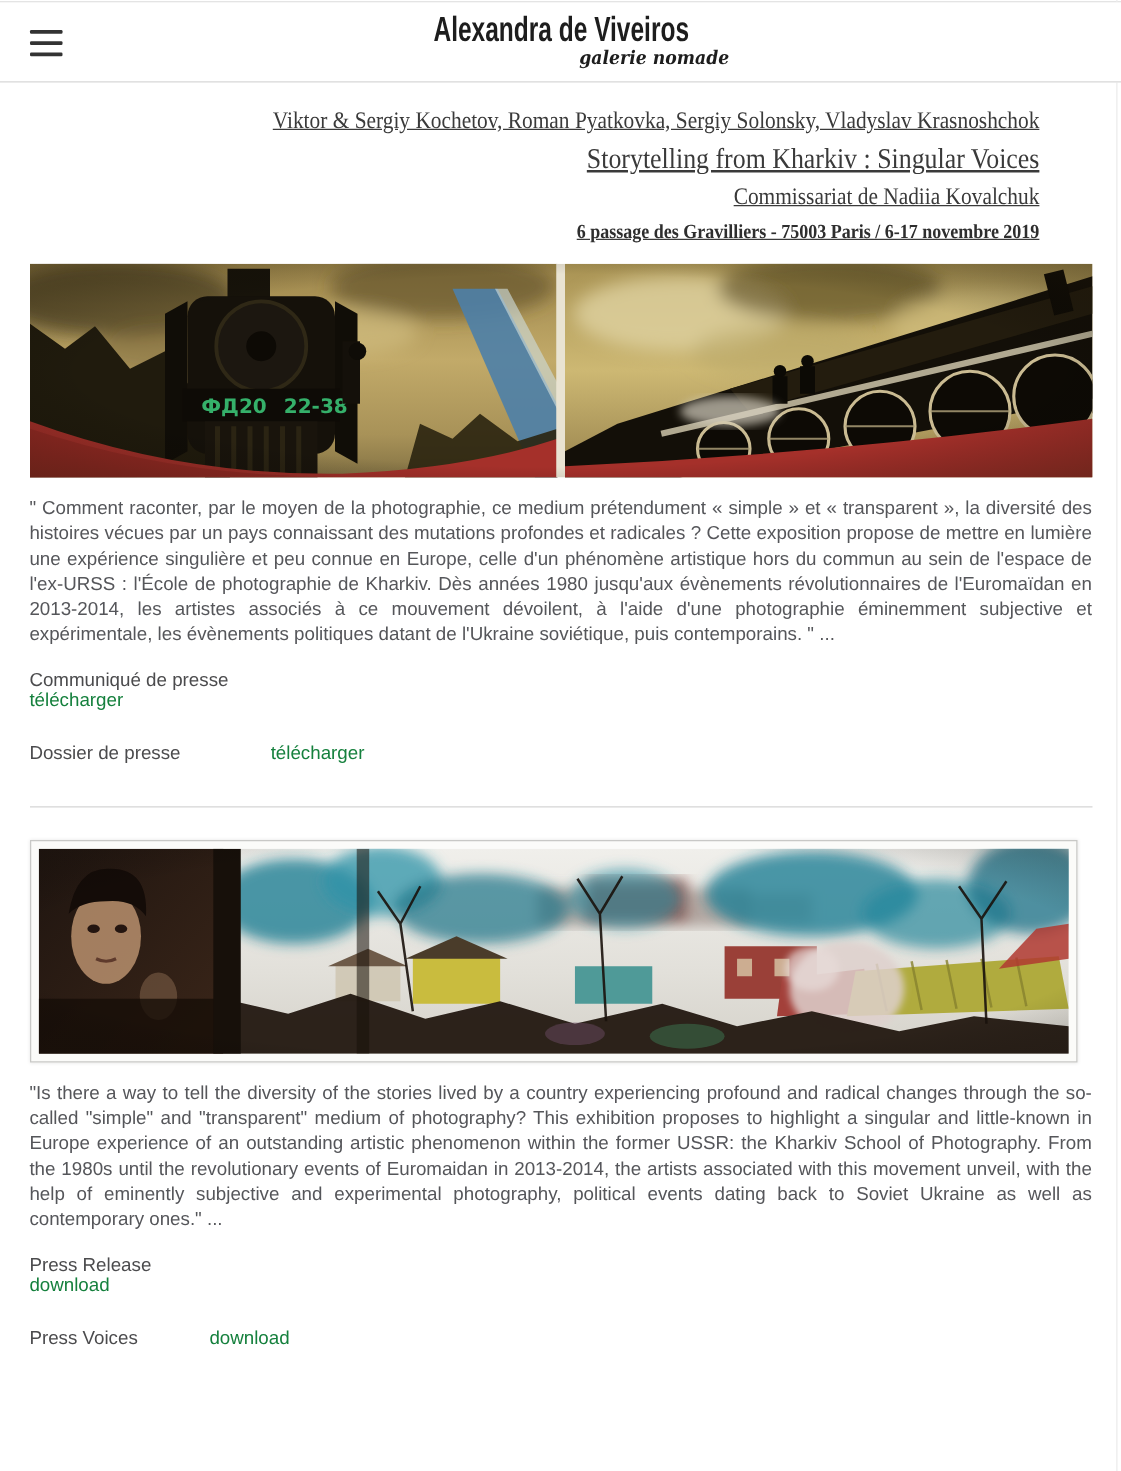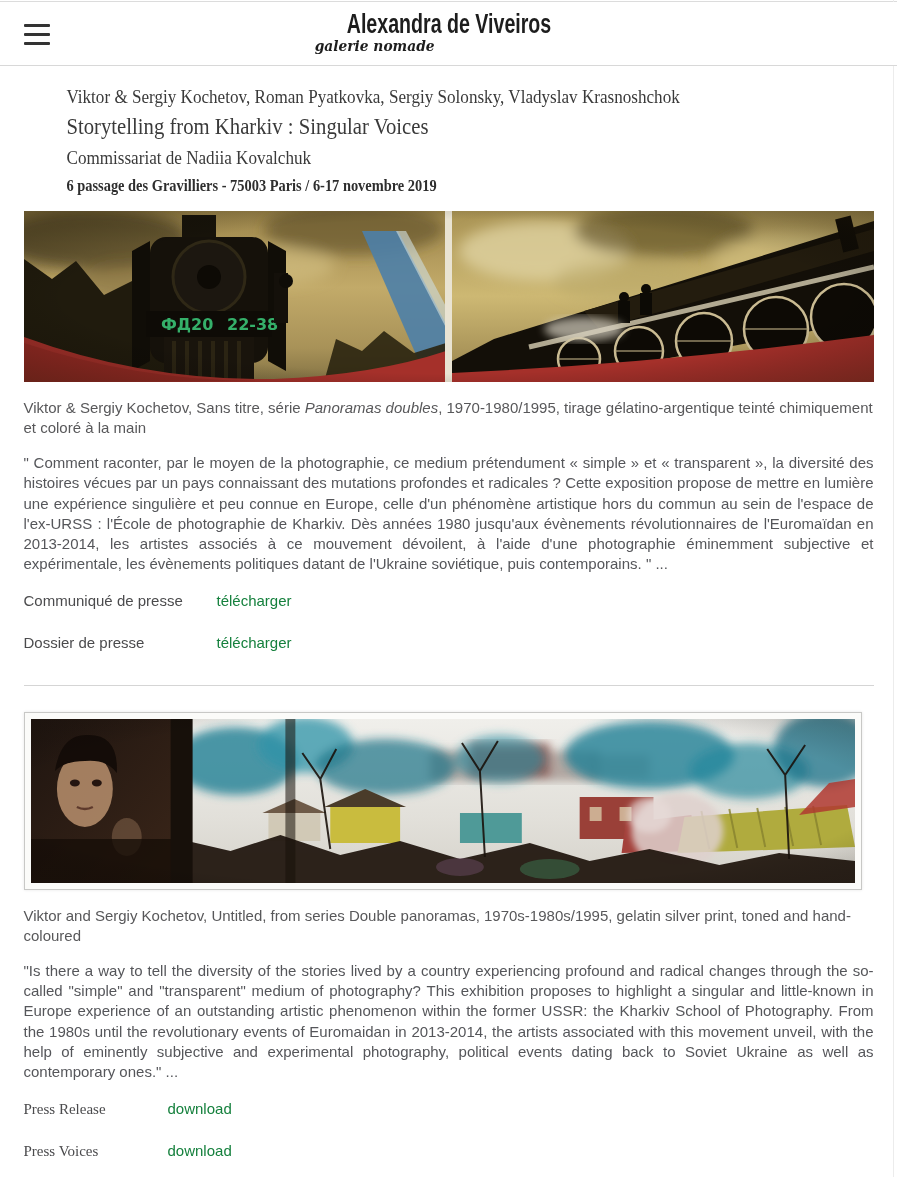--- a/index.html
+++ b/index.html
@@ -14,51 +14,51 @@
   .right-edge { position:absolute; top:0; right:3px; width:1px; height:100%; background:#ececec; }
 
   
   header { position:relative; height:64px; border-bottom:1px solid #d8d8d8; background:#fff; }
   .menu-btn {
     position:absolute; left:24px; top:22px; width:26px; height:21px;
     background:none; border:none; cursor:pointer; padding:0;
   }
   .menu-btn .bars { display:flex; flex-direction:column; justify-content:space-between; height:100%; }
   .menu-btn .bars i { display:block; height:3px; background:#333; border-radius:1px; }
-  .logo { position:absolute; left:50%; top:7px; transform:translateX(-50%); text-align:left; white-space:nowrap; cursor:pointer; }
+  .logo { position:absolute; left:50%; top:7px; transform:translateX(-50%); text-align:right; white-space:nowrap; cursor:pointer; }
   .logo-main {
     font-family:"Liberation Sans", sans-serif; font-size:28px; font-weight:600; color:#1d1d1d;
     line-height:1.05; transform:scaleX(.70); transform-origin:center top;
   }
   .logo-sub {
     font-family:"DejaVu Serif", serif; font-style:italic; font-weight:bold;
     font-size:15px; color:#1d1d1d; margin-top:-1px; transform:scaleX(.92); transform-origin:center top;
   }
 
   
   main { width:850px; margin:0 auto; padding-bottom:20px; }
-  .titles { margin-top:18px; text-align:left; color:#3a3a3a; font-family:"Liberation Serif", serif; }
+  .titles { margin-top:18px; text-align:right; color:#3a3a3a; font-family:"Liberation Serif", serif;text-decoration:underline; }
   .titles > * { transform:scaleX(.90); transform-origin:center; font-weight:normal; }
   .t-artists { font-size:19px; line-height:26px; }
   .t-title   { font-size:23px; line-height:33px; }
   .t-curator { font-size:19px; line-height:29px; }
   .t-venue   { font-size:16px; line-height:27px; font-weight:bold; color:#2e2e2e; }
 
   figure.art1 { margin-top:12px; width:850px; height:171px; }
   figure.art1 svg { display:block; width:100%; height:100%; }
 
   .caption { margin-top:16px; font-size:15px; line-height:20px; color:#58585a; }
   .caption .serie { font-style:italic; }
   .bodytext { margin-top:15px; font-size:15px; line-height:20.3px; color:#55565a; text-align:justify; }
 
   .press-row { display:flex; font-size:15px; color:#4b4b4d; line-height:16px; }
-  .press-row.first { margin-top:18px; }
+  .press-row.first { margin-top:18px;flex-direction:column; }
   .press-row + .press-row { margin-top:26px; }
   .press-row .label.fr { width:193px; flex:none; }
-  .press-row .label.en { width:144px; flex:none;font-family:Liberation Serif, serif; }
+  .press-row .label.en { width:144px; flex:none; }
   .press-row a { color:#15803d; text-decoration:none; cursor:pointer; }
 
   hr.divider { border:none; border-top:1px solid #d5d5d5; margin:34px 0 0 0; }
 
   .frame {
     margin-top:26px; width:838px; border:1px solid #c8c8c6; background:#fbfbf9;
     padding:6px; box-shadow:0 0 3px rgba(0,0,0,.10);
   }
   .frame svg { display:block; width:100%; height:164px; }
 </style>
@@ -204,21 +204,20 @@
         </g>
 
         <path d="M428,171 L428,162 Q640,152 850,124 L850,171 Z" fill="#a5302a"></path>
       </g>
 
       <rect x="421" y="0" width="7" height="171" fill="#e9e3d2"></rect>
       <rect x="0" y="0" width="850" height="171" fill="url(#vig)"></rect>
     </svg>
   </figure>
 
-  <p class="caption"><span>Viktor &amp; Sergiy Kochetov, Sans titre, série </span><span class="serie">Panoramas doubles</span><span>,  1970-1980/1995, tirage gélatino-argentique teinté chimiquement et coloré à la main</span></p>
 
   <p class="bodytext">" Comment raconter, par le moyen de la photographie, ce medium prétendument  « simple » et « transparent », la diversité des histoires vécues par un pays connaissant des mutations profondes et radicales ? Cette exposition propose de mettre en lumière une expérience singulière et peu connue en Europe, celle d'un phénomène artistique hors du commun au sein de l'espace de  l'ex-URSS : l'École de photographie de Kharkiv. Dès années 1980 jusqu'aux évènements révolutionnaires de l'Euromaïdan en 2013-2014, les artistes associés à ce mouvement dévoilent, à l'aide d'une photographie éminemment subjective et expérimentale, les évènements politiques datant de l'Ukraine soviétique, puis contemporains. " ...</p>
 
   <div class="press-row first">
     <span class="label fr">Communiqué de presse</span>
     <a href="#">télécharger</a>
   </div>
   <div class="press-row">
     <span class="label fr">Dossier de presse</span>
     <a href="#">télécharger</a>
@@ -315,21 +314,20 @@
         <ellipse cx="96" cy="118" rx="15" ry="19" fill="#8a6a50" opacity=".5"></ellipse>
         <rect x="0" y="120" width="148" height="44" fill="#160e08" opacity=".8"></rect>
         <rect x="140" y="0" width="22" height="164" fill="#17100a"></rect>
         <rect x="255" y="0" width="10" height="164" fill="#17100a" opacity=".55"></rect>
       </g>
 
       <rect x="0" y="0" width="826" height="164" fill="url(#vig2)"></rect>
     </svg>
   </figure>
 
-  <p class="caption">Viktor and Sergiy Kochetov, Untitled, from series Double panoramas, 1970s-1980s/1995, gelatin silver print, toned and hand-coloured</p>
 
   <p class="bodytext">"Is there a way to tell the diversity of the stories lived by a country experiencing profound and radical changes through the so-called "simple" and "transparent" medium of photography? This exhibition proposes to highlight a singular and little-known in Europe experience of an outstanding artistic phenomenon within the former USSR: the Kharkiv School of Photography. From the 1980s until the revolutionary events of Euromaidan in 2013-2014, the artists associated with this movement unveil, with the help of eminently subjective and experimental photography, political events dating back to Soviet Ukraine as well as contemporary ones." ...</p>
 
   <div class="press-row first">
     <span class="label en">Press Release</span>
     <a href="#">download</a>
   </div>
   <div class="press-row">
     <span class="label en">Press Voices</span>
     <a href="#">download</a>

